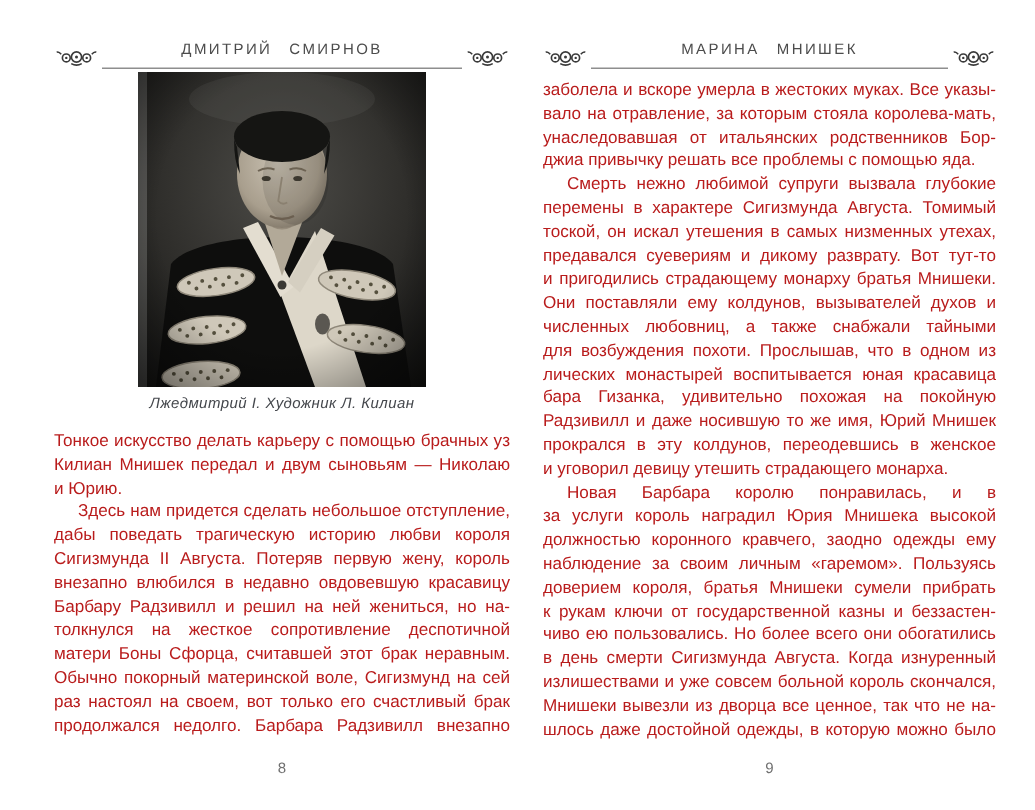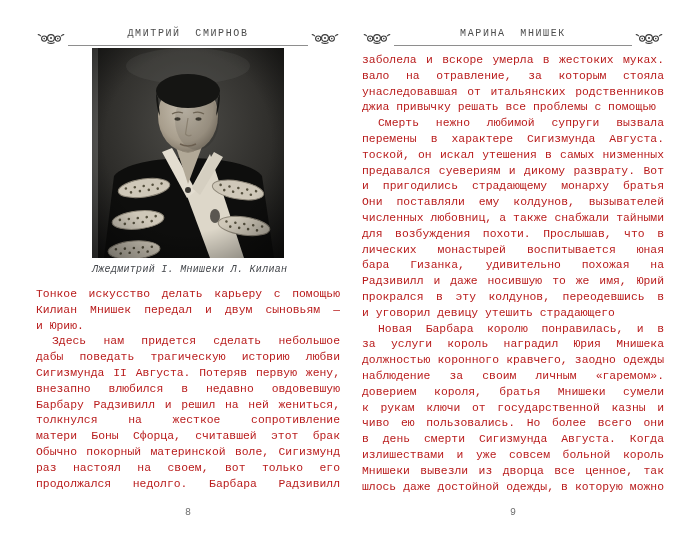--- a/index.html
+++ b/index.html
@@ -1,18 +1,18 @@
 <!DOCTYPE html>
 <html><head>
 <meta charset="utf-8">
 <style>
   html,body{margin:0;padding:0;background:#ffffff;}
   .spread{
     position:relative;width:690px;height:540px;background:#ffffff;
-    font-family:Liberation Mono, monospace;overflow:hidden;
+    font-family:Liberation Sans, sans-serif;overflow:hidden;
   }
   .page{position:absolute;top:26px;height:500px;}
   .page.left{left:36px;width:304px;}
   .page.right{left:362px;width:302px;}
 
   .page-header{display:flex;align-items:flex-end;height:20px;}
   .orn{flex:0 0 auto;line-height:0;padding-bottom:0px;}
   .header-mid{
     flex:1 1 auto;border-bottom:1px solid #8e8e8e;text-align:center;
     padding-bottom:4px;margin:0 2px;
@@ -155,21 +155,21 @@
           <circle cx="96" cy="142" r="3" fill="#3a3833"></circle>
 
           <use href="#clasp" transform="translate(52,140) rotate(-8)"></use>
           <use href="#clasp" transform="translate(46,172) rotate(-6)"></use>
           <use href="#clasp" transform="translate(42,202) rotate(-4)"></use>
           <use href="#clasp" transform="translate(146,142) rotate(10)"></use>
           <use href="#clasp" transform="translate(152,178) rotate(8)"></use>
           <rect width="192" height="210" fill="url(#vg)"></rect>
         </svg>
       </div>
-      <figcaption class="caption">Лжедмитрий I. Мнишеки Л. Килиан</figcaption>
+      <figcaption class="caption">Лжедмитрий I. Художник Л. Килиан</figcaption>
     </figure>
 
     <div class="body">
         <div class="para">
           <div class="line just">Тонкое искусство делать карьеру с помощью брачных уз</div>
           <div class="line just">Килиан Мнишек передал и двум сыновьям — Николаю</div>
           <div class="line">и Юрию.</div>
         </div>
         <div class="para indent">
           <div class="line just">Здесь нам придется сделать небольшое отступление,</div>

